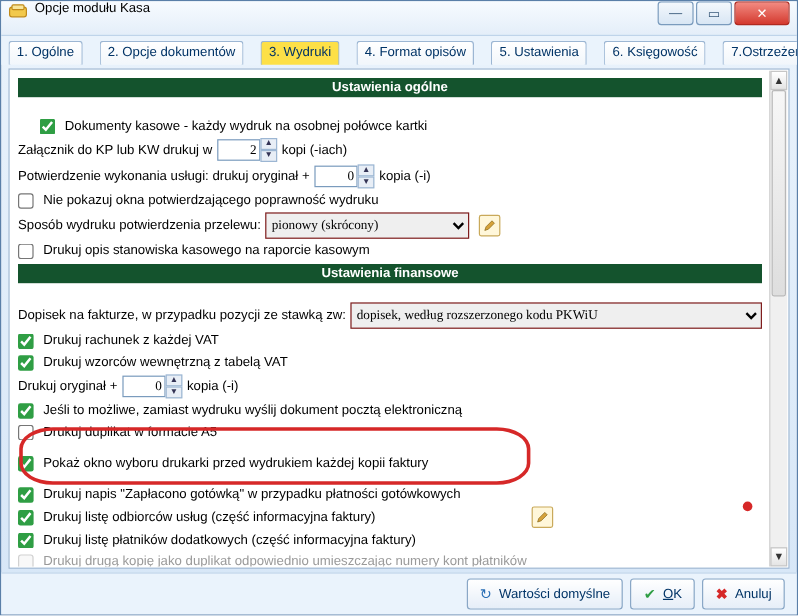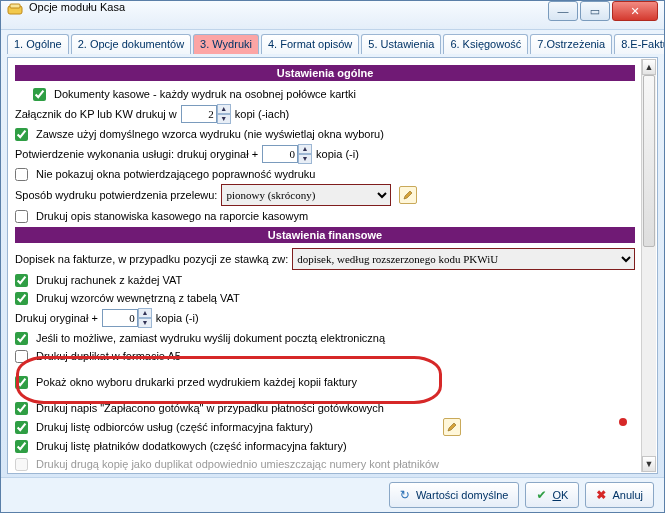--- a/index.html
+++ b/index.html
@@ -3,29 +3,29 @@
 <meta charset="utf-8">
 <style>
   html,body{margin:0;padding:0;font-family:Tahoma,Verdana,sans-serif;font-size:11px;color:#000;background:#fff}
   .window{width:665px;height:513px;border:1px solid #5a7fa8;background:linear-gradient(#eaf3fc,#d6e6f7);box-sizing:border-box;position:relative;overflow:hidden}
   .titlebar{height:28px;background:linear-gradient(#f7fbff,#e4eef9);display:flex;align-items:flex-start;padding:0 6px;border-bottom:1px solid #bfd4ea}
   .titlebar .icon{width:16px;height:16px;margin-right:6px;display:inline-block}
   .titlebar .title{flex:1;color:#000}
   .win-btns{display:flex;gap:2px}
   .win-btn{width:28px;height:18px;border:1px solid #7a9bbd;border-radius:3px;background:linear-gradient(#f4f8fc,#d8e6f4);display:flex;align-items:center;justify-content:center;font-size:11px;color:#3a5a7a}
   .win-btn.close{background:linear-gradient(#f28b82,#d43a2f);border-color:#b02a20;color:#fff;width:44px}
-  .tabs{display:flex;gap:0;padding:4px 6px 0 6px;background:#eaf3fc}
+  .tabs{display:flex;gap:12px;padding:4px 6px 0 6px;background:#eaf3fc}
   .tab{border:1px solid #9cb6d3;border-bottom:none;padding:3px 6px 4px;background:linear-gradient(#fff,#f1f6fb);border-top-left-radius:3px;border-top-right-radius:3px;margin-right:2px;color:#003366;white-space:nowrap}
-  .tab.active{background:#fca5a5;position:relative;z-index:2}
+  .tab.active{background:#fde047;position:relative;z-index:2}
   .content{position:absolute;left:6px;right:6px;top:56px;bottom:38px;border:1px solid #9cb6d3;background:#fff;overflow:hidden}
   .scroll{position:absolute;inset:1px 16px 1px 1px;overflow:hidden;padding:4px 6px}
   .vscroll{position:absolute;right:1px;top:1px;bottom:1px;width:14px;background:#f0f0f0;border-left:1px solid #d0d0d0}
   .vscroll .arrow{height:14px;display:flex;align-items:center;justify-content:center;color:#333;background:linear-gradient(#fff,#e4e4e4);border:1px solid #c6c6c6;font-size:9px}
   .vscroll .thumb{position:absolute;top:16px;left:1px;right:1px;height:170px;background:linear-gradient(#f7f7f7,#dedede);border:1px solid #b8b8b8;border-radius:2px}
-  .hdr{background:#701a75;color:#fff;font-weight:bold;text-align:center;padding:2px 0;margin:2px 0 4px}
+  .hdr{background:#14532d;color:#fff;font-weight:bold;text-align:center;padding:2px 0;margin:2px 0 15px}
   .row{display:flex;align-items:center;gap:4px;padding:1px 0;line-height:16px}
   .row input[type=checkbox]{width:13px;height:13px;accent-color:#2f9e44;margin:0 4px 0 0}
   .indent{margin-left:18px}
   .num{width:30px;height:16px;border:1px solid #7a9bbd;font:11px Tahoma;text-align:right;padding:0 2px}
   .spin{display:inline-flex;align-items:center}
   .spin-btns{display:flex;flex-direction:column}
   .spin-btns span{width:12px;height:8px;border:1px solid #9cb6d3;background:#e8eef6;font-size:7px;line-height:7px;text-align:center;color:#335}
   select{font:11px Tahoma;border:1px solid #7f1d1d;height:22px}
   .editicon{width:16px;height:16px;border:1px solid #c9a95a;background:#fff7da;display:inline-flex;align-items:center;justify-content:center;border-radius:2px;margin-left:4px;color:#a57c1b}
   .redring{position:absolute;border:3px solid #d62828;border-radius:28px/18px;pointer-events:none}
@@ -81,24 +81,20 @@
         <span class="spin">
             <input class="num" value="2" style="">
             <span class="spin-btns">
               <span>▲</span>
               <span>▼</span>
             </span>
           </span>
         <span>kopi (-iach)</span>
       </div>
       <div class="row">
-          <input type="checkbox" checked="" style="">
-          <span>Zawsze użyj domyślnego wzorca wydruku (nie wyświetlaj okna wyboru)</span>
-        </div>
-      <div class="row">
         <span>Potwierdzenie wykonania usługi: drukuj oryginał +</span>
         <span class="spin">
             <input class="num" value="0" style="">
             <span class="spin-btns">
               <span>▲</span>
               <span>▼</span>
             </span>
           </span>
         <span>kopia (-i)</span>
       </div>

